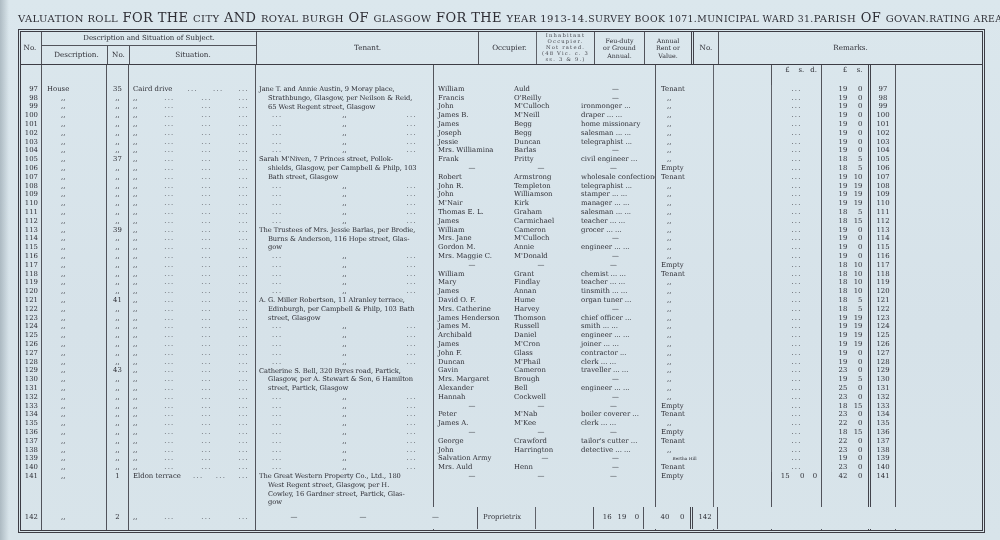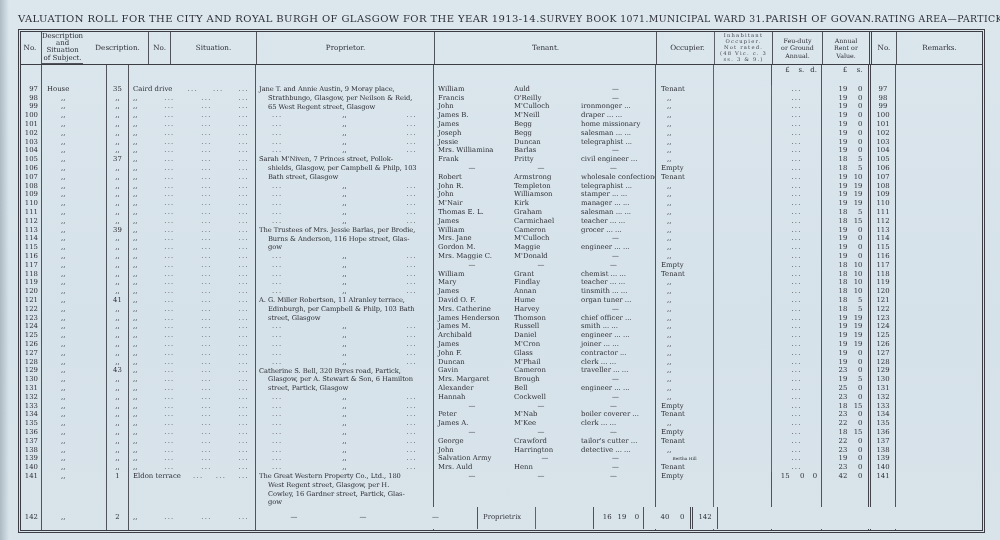--- a/index.html
+++ b/index.html
@@ -8,41 +8,41 @@
     background:linear-gradient(180deg,#dbe7ed 0%,#d6e2e9 60%,#d8e4ea 100%);
     font-family:"DejaVu Serif","Liberation Serif",serif;color:#2e2e35;
   }
   .binding{position:absolute;left:0;top:0;width:9px;height:100%;
     background:linear-gradient(90deg,rgba(120,135,145,.45),rgba(120,135,145,0));}
 
   
   .titlebar{position:absolute;left:18px;top:7px;width:967px;display:flex;
     justify-content:space-between;align-items:baseline;white-space:nowrap;letter-spacing:.4px;}
   .t-big{font-size:10px}
-  .t-small{font-size:10px}
+  .t-small{font-size:13px}
   .t-item{font-size:9.3px}
   .t-page{font-size:8.6px}
 
   
   .sheet{position:absolute;left:18px;top:29px;width:967px;height:504px;
     border:3px double #3c3c44;box-sizing:border-box;display:flex;flex-direction:column;}
 
   
   .c-no{flex:0 0 20px}.c-desc{flex:0 0 65px}.c-sno{flex:0 0 22px}.c-sit{flex:0 0 127px}
   .c-prop{flex:0 0 178px}.c-tenant{flex:0 0 222px}.c-occ{flex:0 0 58px}.c-inhab{flex:0 0 58px}
   .c-feu{flex:0 0 50px}.c-rent{flex:0 0 47px}.c-no3{flex:0 0 27px}.c-rem{flex:1 1 auto}
   .td,.th{box-sizing:border-box;border-left:1px solid rgba(58,58,66,.85);min-width:0}
   .c-no{border-left:none !important}
   .c-no3{border-left:3px double rgba(58,58,66,.95) !important}
 
   
   .thead{display:flex;flex:0 0 28px;border-bottom:1px solid #3c3c44;text-align:center;
     font-size:7.2px;line-height:1.05}
   .th{display:flex;align-items:center;justify-content:center;flex-direction:column;padding:1px}
-  .desc-group{flex:0 0 214px;display:flex;flex-direction:row;border-left:1px solid rgba(58,58,66,.85)}
+  .desc-group{flex:0 0 214px;display:flex;flex-direction:column;border-left:1px solid rgba(58,58,66,.85)}
   .group-title{flex:0 0 13px;display:flex;align-items:center;justify-content:center;
     border-bottom:1px solid rgba(58,58,66,.85);font-size:7px}
   .group-sub{flex:1;display:flex}
   .group-sub .th:first-child{border-left:none}
   .h-small{font-size:5.2px;line-height:1.15}
   .h-med{font-size:6.3px;line-height:1.15}
 
   
   .tbody{flex:1 1 auto;display:flex;flex-direction:column;font-size:6.9px;line-height:8.8px;overflow:hidden}
   .tr{display:flex;flex:0 0 8.8px;height:8.8px}
@@ -107,21 +107,20 @@
   <div class="thead">
     <div class="th c-no">No.</div>
     <div class="desc-group">
       <div class="group-title">Description and Situation of Subject.</div>
       <div class="group-sub">
         <div class="th c-desc" style="flex:0 0 65px">Description.</div>
         <div class="th c-sno" style="flex:0 0 22px">No.</div>
         <div class="th" style="flex:1">Situation.</div>
       </div>
     </div>
-    <div class="th c-prop">Proprietor.</div>
     <div class="th c-tenant">Tenant.</div>
     <div class="th c-occ">Occupier.</div>
     <div class="th c-inhab h-small">
       <span>Inhabitant Occupier.</span>
       <span>Not rated.</span>
       <span>(48 Vic. c. 3 ss. 3 &amp; 9.)</span>
     </div>
     <div class="th c-feu h-med">
       <span>Feu-duty</span>
       <span>or Ground</span>
@@ -690,21 +689,21 @@
         <div class="td c-sno dmark">,,</div>
         <div class="td c-sit">
           <div class="sit-name dmark">,,</div>
           <div class="dots">...</div>
           <div class="dots">...</div>
           <div class="dots">...</div>
         </div>
         <div class="td c-prop"></div>
         <div class="td c-tenant">
           <div class="t-first">Gordon M.</div>
-          <div class="t-sur">Maggie</div>
+          <div class="t-sur">Annie</div>
           <div class="t-occ">engineer ... ...</div>
         </div>
         <div class="td c-occ odit">,,</div>
         <div class="td c-inhab"></div>
         <div class="td c-feu cdots">...</div>
         <div class="td c-rent mflex">
           <div class="m r1">19</div>
           <div class="m r2">0</div>
         </div>
         <div class="td c-no3">115</div>

